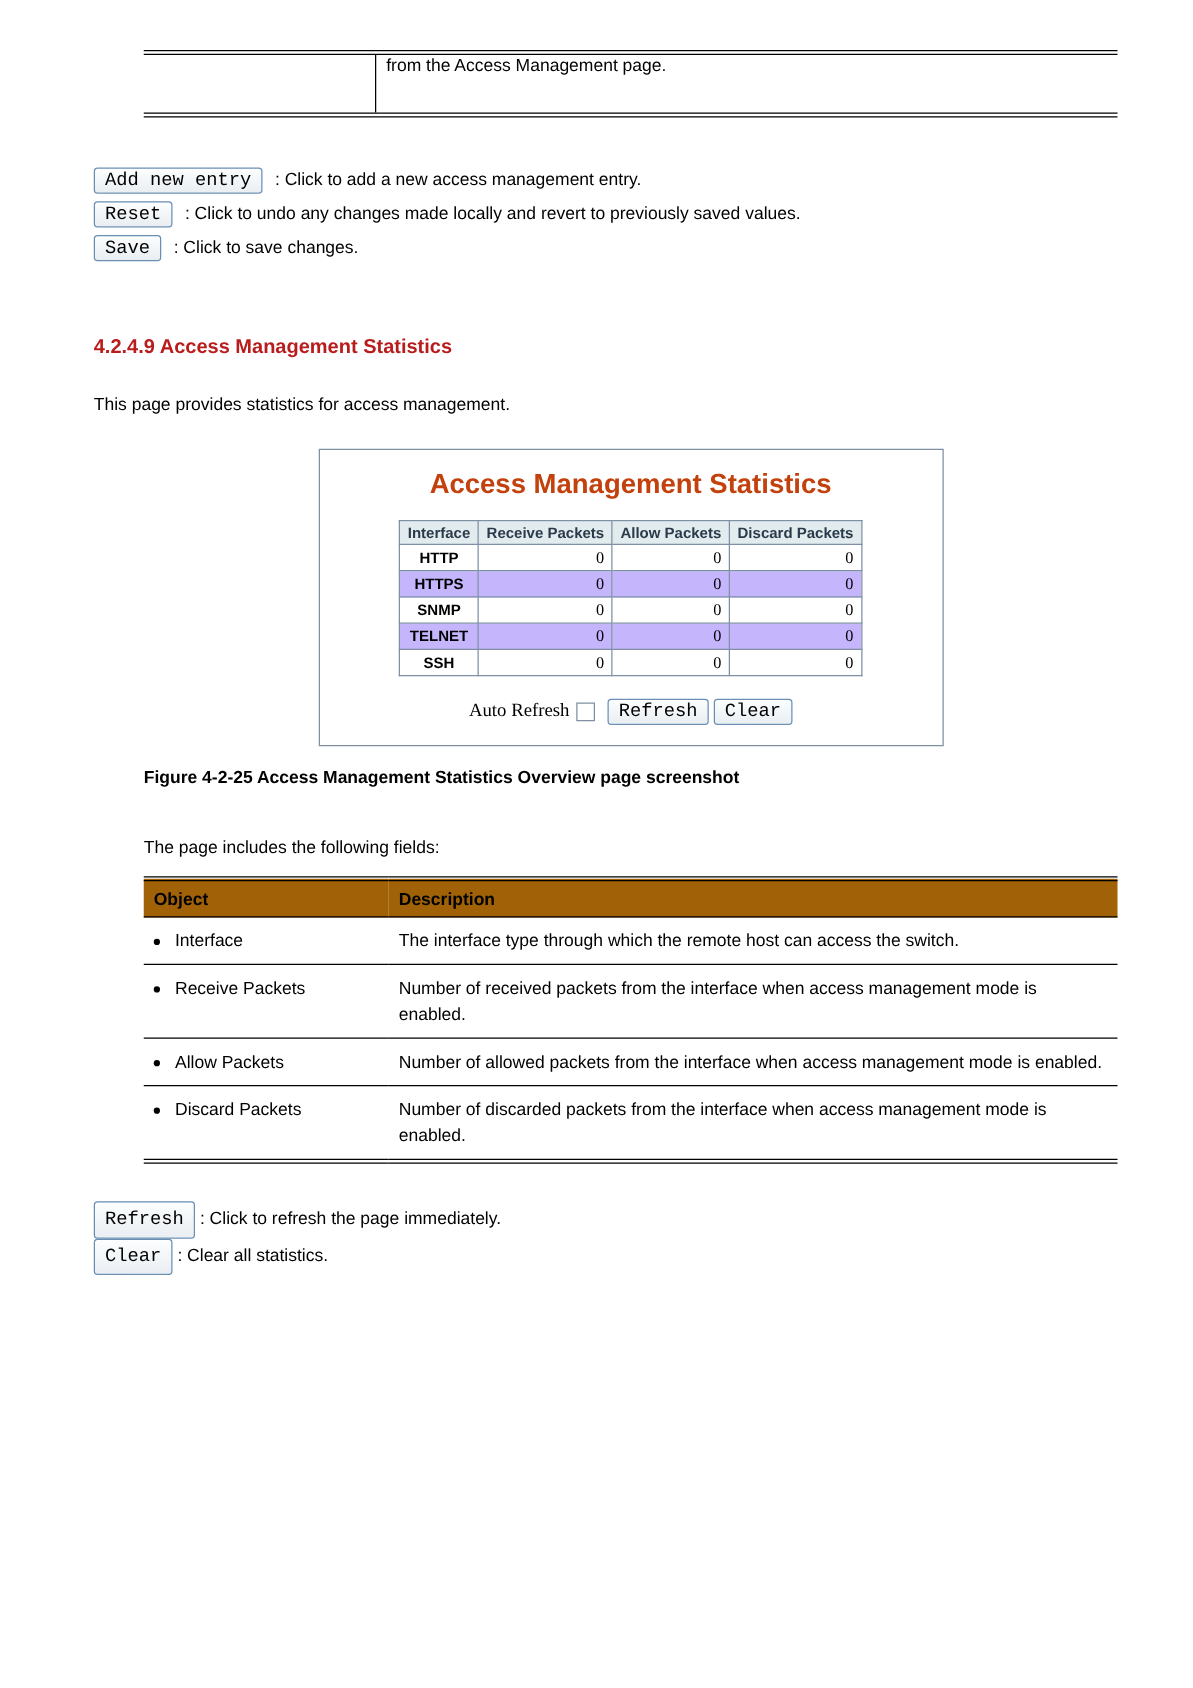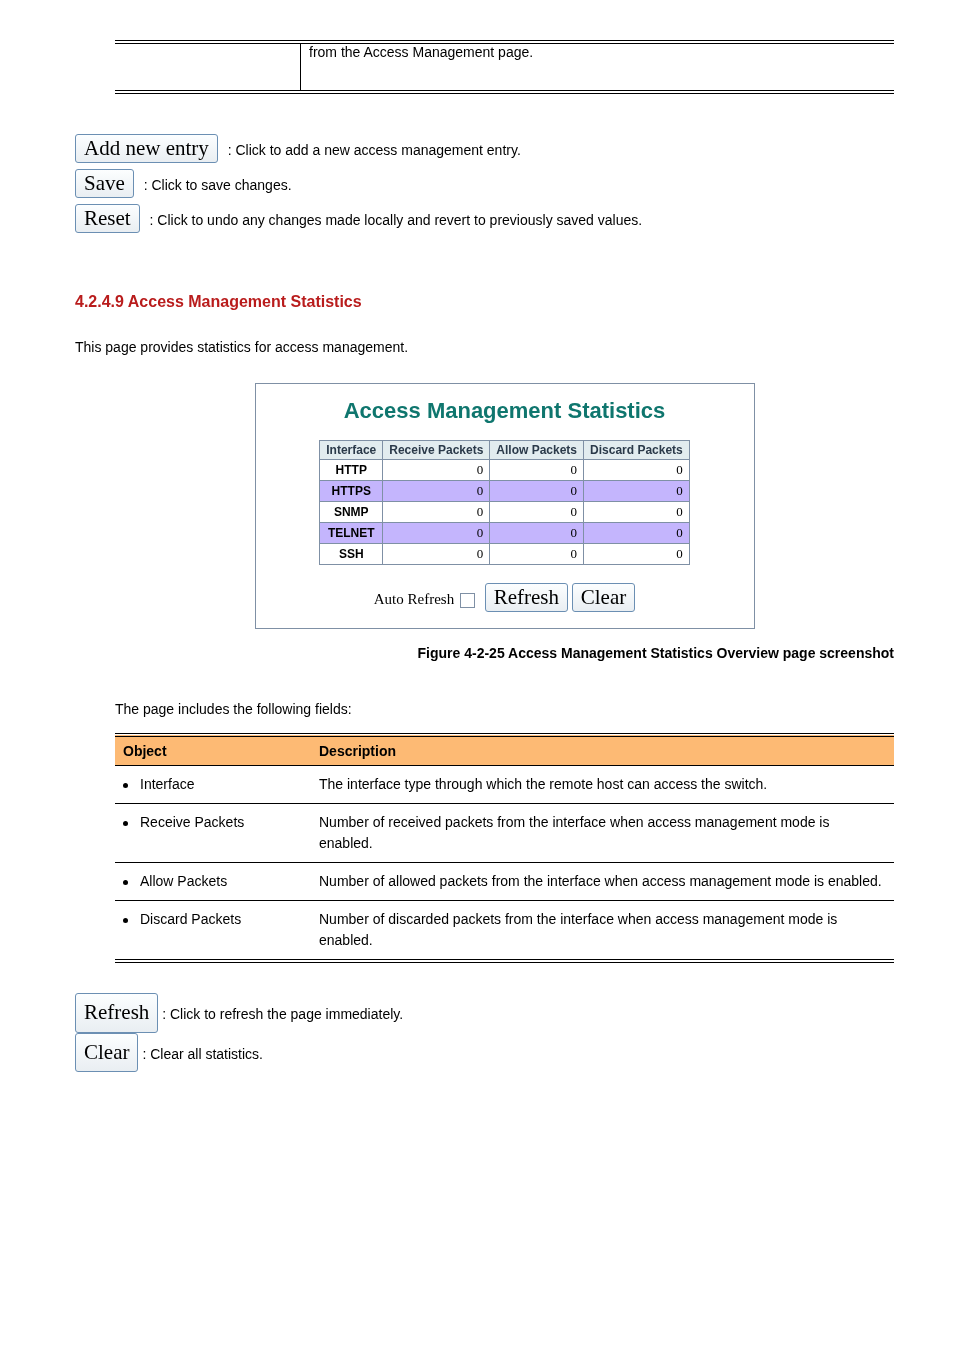--- a/index.html
+++ b/index.html
@@ -29,22 +29,22 @@
   .small-table-frame .right {
     flex: 1;
   }
   
   .btn-row {
     margin: 6px 0;
     margin-left: -40px;
   }
   .faux-btn {
     display: inline-block;
-    font-family: Liberation Serif, serif;
-    font-size: 21px;
+    font-family: Liberation Mono, monospace;
+    font-size: 15px;
     padding: 1px 8px;
     border: 1px solid #6b8fb3;
     border-radius: 3px;
     background: linear-gradient(#fcfeff, #e9eef2);
     cursor: default;
   }
   .btn-caption {
     font-size: 14px;
     margin-left: 6px;
   }
@@ -62,21 +62,21 @@
   }
   
   .shot-wrap {
     width: 490px;
     margin: 0 auto 10px;
     border: 1px solid #7f90a5;
     padding: 8px 4px 16px;
     font-family: Verdana, Arial, sans-serif;
   }
   .shot-title {
-    color: #0f766e;
+    color: #c2410c;
     font-weight: bold;
     text-align: center;
     font-size: 22px;
     margin: 6px 0 16px;
   }
   table.stats {
     border-collapse: collapse;
     margin: 0 auto 18px;
   }
   table.stats th, table.stats td {
@@ -110,36 +110,36 @@
   .chk {
     display: inline-block;
     width: 13px;
     height: 13px;
     border: 1px solid #7f90a5;
     background: #fff;
     vertical-align: middle;
     margin: 0 6px 0 2px;
   }
   .fig-cap {
-    text-align: right;
+    text-align: left;
     font-size: 14px;
     font-weight: bold;
     margin-bottom: 40px;
     margin-top: 16px;
   }
   
   .desc-tbl {
     width: 100%;
     border-collapse: collapse;
     border-top: 4px double #000;
     border-bottom: 4px double #000;
     font-size: 14px;
   }
   .desc-tbl th {
-    background: #fdba74;
+    background: #a16207;
     font-weight: bold;
     text-align: left;
     padding: 6px 8px;
     border-bottom: 1px solid #000;
   }
   .desc-tbl th:first-child { width: 180px; }
   .desc-tbl td {
     border-bottom: 1px solid #000;
     padding: 8px 8px;
     vertical-align: top;
@@ -187,26 +187,26 @@
     </div>
   </div>
 
   <div class="btn-row">
     <span class="faux-btn">Add new entry</span>
     <span class="btn-caption">
       <span>: Click to add a new access management entry</span><span>.</span>
     </span>
   </div>
   <div class="btn-row">
+    <span class="faux-btn">Reset</span>
+    <span class="btn-caption">: Click to undo any changes made locally and revert to previously saved values.</span>
+  </div>
+  <div class="btn-row">
     <span class="faux-btn">Save</span>
     <span class="btn-caption">: Click to save changes.</span>
-  </div>
-  <div class="btn-row">
-    <span class="faux-btn">Reset</span>
-    <span class="btn-caption">: Click to undo any changes made locally and revert to previously saved values.</span>
   </div>
 
   <div class="section-hdr">4.2.4.9 Access Management Statistics</div>
   <div class="section-desc">This page provides statistics for access management.</div>
 
   <div class="shot-wrap">
     <div class="shot-title">Access Management Statistics</div>
     <table class="stats">
       <tbody>
           <tr>

